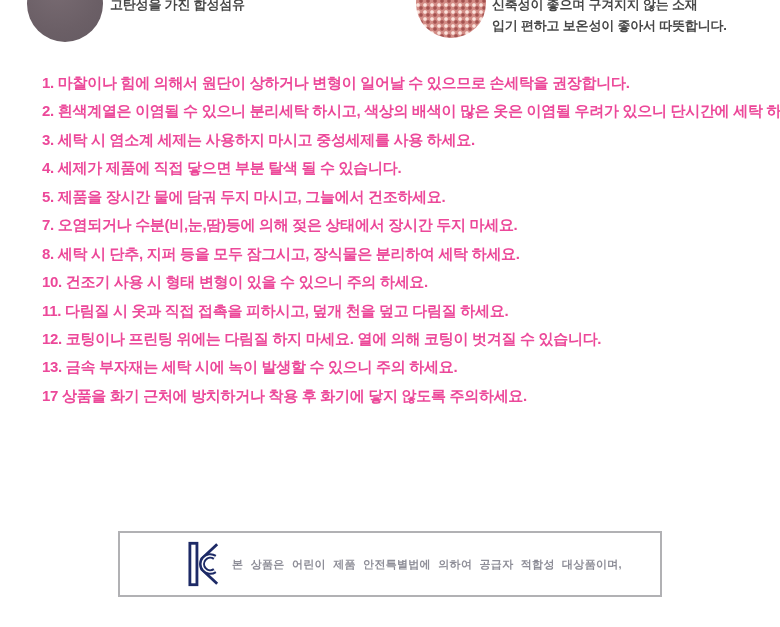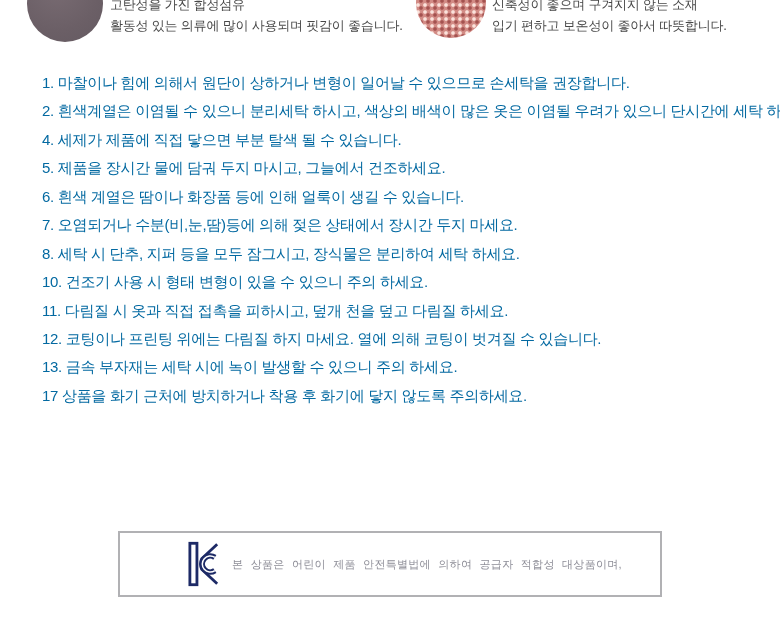--- a/index.html
+++ b/index.html
@@ -2,20 +2,21 @@
 <html><head>
 <meta charset="utf-8">
 <style>
   html,body{margin:0;padding:0;background:#ffffff;}
   .page{
     position:relative;
     width:780px;height:627px;
     background:#ffffff;
     overflow:hidden;
     font-family:"Liberation Sans","DejaVu Sans",sans-serif;
+    font-weight:bold;
   }
   
   .swatch{position:absolute;border-radius:50%;}
   .swatch-solid{
     left:27px;top:-34px;width:76px;height:76px;
     background:radial-gradient(circle at 40% 30%, #786b72 0%, #6b5f66 60%, #645a61 100%);
   }
   .swatch-knit{
     left:416px;top:-32px;width:70px;height:70px;
     background-color:#d28b85;
@@ -28,21 +29,21 @@
     position:absolute;top:-6px;
     font-size:13px;line-height:21px;color:#474747;
     letter-spacing:-0.2px;white-space:nowrap;
   }
   .mat-text-left{left:110px;}
   .mat-text-right{left:492px;}
 
   
   .care-list{
     position:absolute;left:42px;top:69px;width:720px;
-    font-size:15px;color:#0369a1;letter-spacing:-0.3px;
+    font-size:15px;color:#ec4899;letter-spacing:-0.3px;
   }
   .care-item{
     height:28.45px;line-height:28.45px;white-space:nowrap;
   }
 
   
   .kc-box{
     position:absolute;left:118px;top:531px;width:544px;height:66px;
     box-sizing:border-box;border:2px solid #b1b1b4;background:#ffffff;
     display:flex;align-items:center;
@@ -55,35 +56,34 @@
   }
 </style>
 </head>
 <body>
 
 <div class="page">
 
   <div class="swatch swatch-solid"></div>
   <div class="mat-text mat-text-left">
     <div>고탄성을 가진 합성섬유</div>
-    <div>활동성 있는 의류에 많이 사용되며 핏감이 좋습니다.</div>
   </div>
 
   <div class="swatch swatch-knit"></div>
   <div class="mat-text mat-text-right">
     <div>신축성이 좋으며 구겨지지 않는 소재</div>
     <div>입기 편하고 보온성이 좋아서 따뜻합니다.</div>
   </div>
 
   <div class="care-list">
       <div class="care-item">1. 마찰이나 힘에 의해서 원단이 상하거나 변형이 일어날 수 있으므로 손세탁을 권장합니다.</div>
       <div class="care-item">2. 흰색계열은 이염될 수 있으니 분리세탁 하시고, 색상의 배색이 많은 옷은 이염될 우려가 있으니 단시간에 세탁 하세요.</div>
+      <div class="care-item">3. 세탁 시 염소계 세제는 사용하지 마시고 중성세제를 사용 하세요.</div>
       <div class="care-item">4. 세제가 제품에 직접 닿으면 부분 탈색 될 수 있습니다.</div>
       <div class="care-item">5. 제품을 장시간 물에 담궈 두지 마시고, 그늘에서 건조하세요.</div>
-      <div class="care-item">6. 흰색 계열은 땀이나 화장품 등에 인해 얼룩이 생길 수 있습니다.</div>
       <div class="care-item">7. 오염되거나 수분(비,눈,땀)등에 의해 젖은 상태에서 장시간 두지 마세요.</div>
       <div class="care-item">8. 세탁 시  단추, 지퍼 등을 모두 잠그시고, 장식물은 분리하여 세탁 하세요.</div>
       <div class="care-item">10. 건조기 사용 시 형태 변형이 있을 수 있으니 주의 하세요.</div>
       <div class="care-item">11. 다림질 시 옷과 직접 접촉을 피하시고, 덮개 천을 덮고 다림질 하세요.</div>
       <div class="care-item">12. 코팅이나 프린팅 위에는 다림질 하지 마세요. 열에 의해 코팅이 벗겨질 수 있습니다.</div>
       <div class="care-item">13. 금속 부자재는 세탁 시에 녹이 발생할 수 있으니 주의 하세요.</div>
       <div class="care-item">17 상품을 화기 근처에 방치하거나 착용 후 화기에 닿지 않도록 주의하세요.</div>
     </div>
 
   <div class="kc-box">

